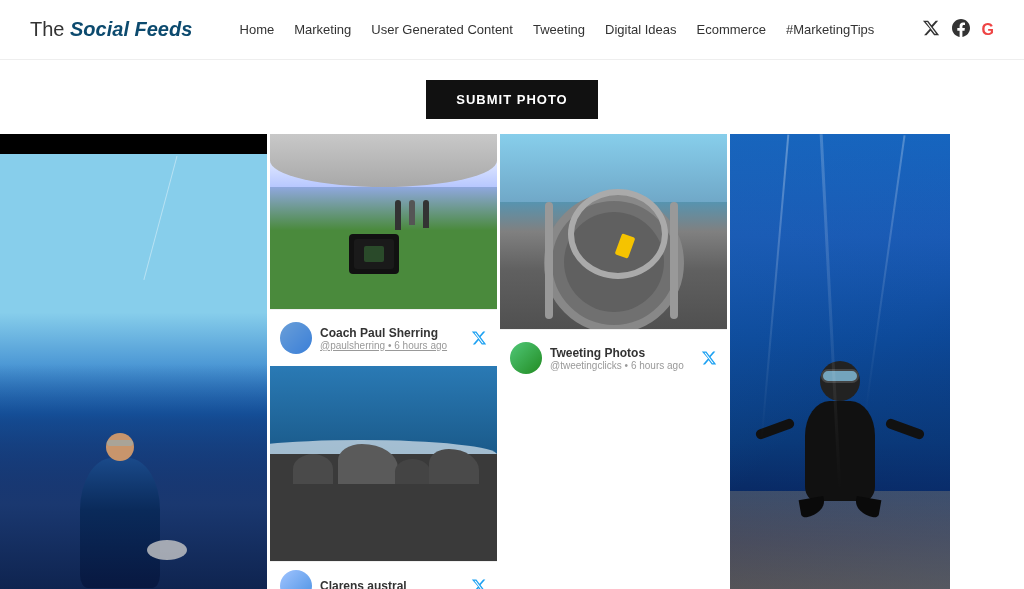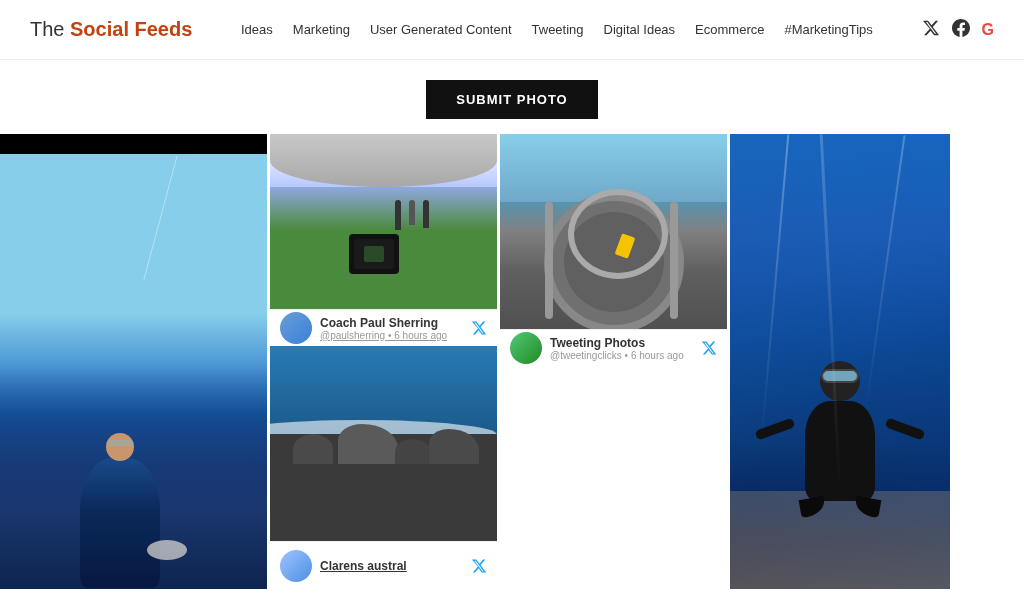--- a/index.html
+++ b/index.html
@@ -13,22 +13,23 @@
       padding: 0 30px;
       height: 60px;
       border-bottom: 1px solid #eee;
     }
     .logo {
       font-size: 20px;
       font-weight: 400;
       color: #333;
     }
     .logo strong {
-      color: #c2410c;
+      color: #0c4a6e;
       font-weight: 700;
+      font-style: italic;
     }
     nav {
       display: flex;
       align-items: center;
       gap: 20px;
     }
     nav a {
       text-decoration: none;
       color: #333;
       font-size: 13px;
@@ -77,21 +78,21 @@
     .photo-item {
       position: relative;
       overflow: hidden;
     }
 
     
     .card-info {
       display: flex;
       align-items: center;
       justify-content: space-between;
-      padding: 2px 10px;
+      padding: 12px 10px;
       background: #fff;
       border-top: 1px solid #f0f0f0;
     }
 
     .card-user {
       display: flex;
       align-items: center;
       gap: 8px;
     }
 
@@ -139,21 +140,21 @@
 
   </style>
 </head>
 <body>
 
 <header>
   <div class="logo">
     <span>The </span><strong>Social Feeds</strong>
   </div>
   <nav>
-    <a href="#">Ideas</a>
+    <a href="#">Home</a>
     <a href="#">Marketing</a>
     <a href="#">User Generated Content</a>
     <a href="#">Tweeting</a>
     <a href="#">Digital Ideas</a>
     <a href="#">Ecommerce</a>
     <a href="#">#MarketingTips</a>
   </nav>
   <div class="social-icons">
     <span>
       <svg width="18" height="18" viewBox="0 0 24 24" fill="#333">

